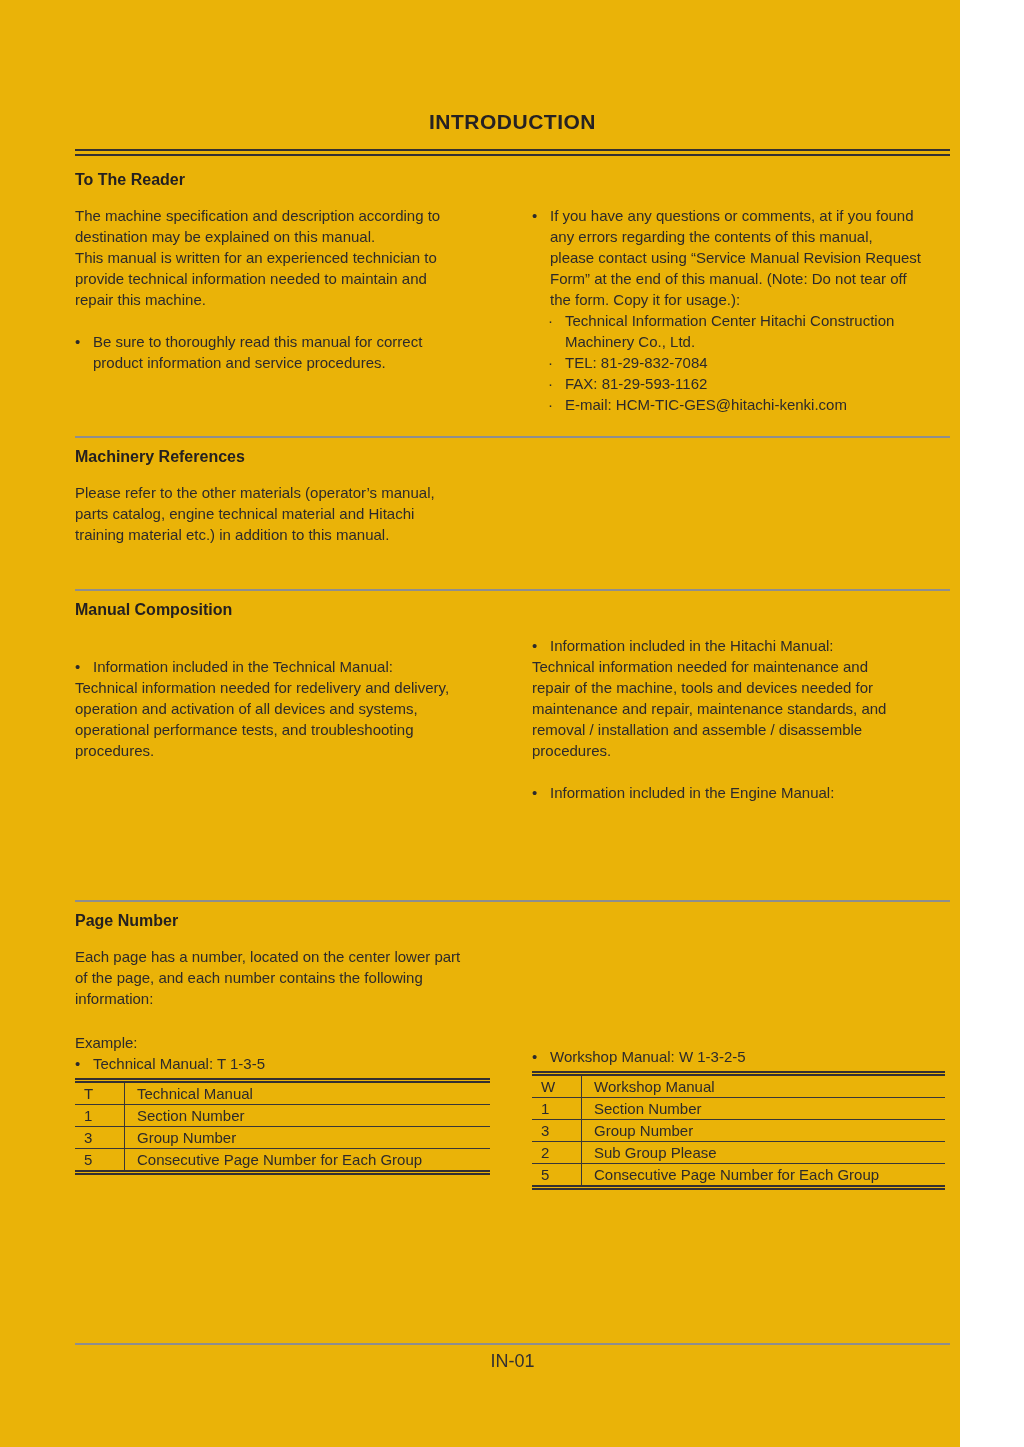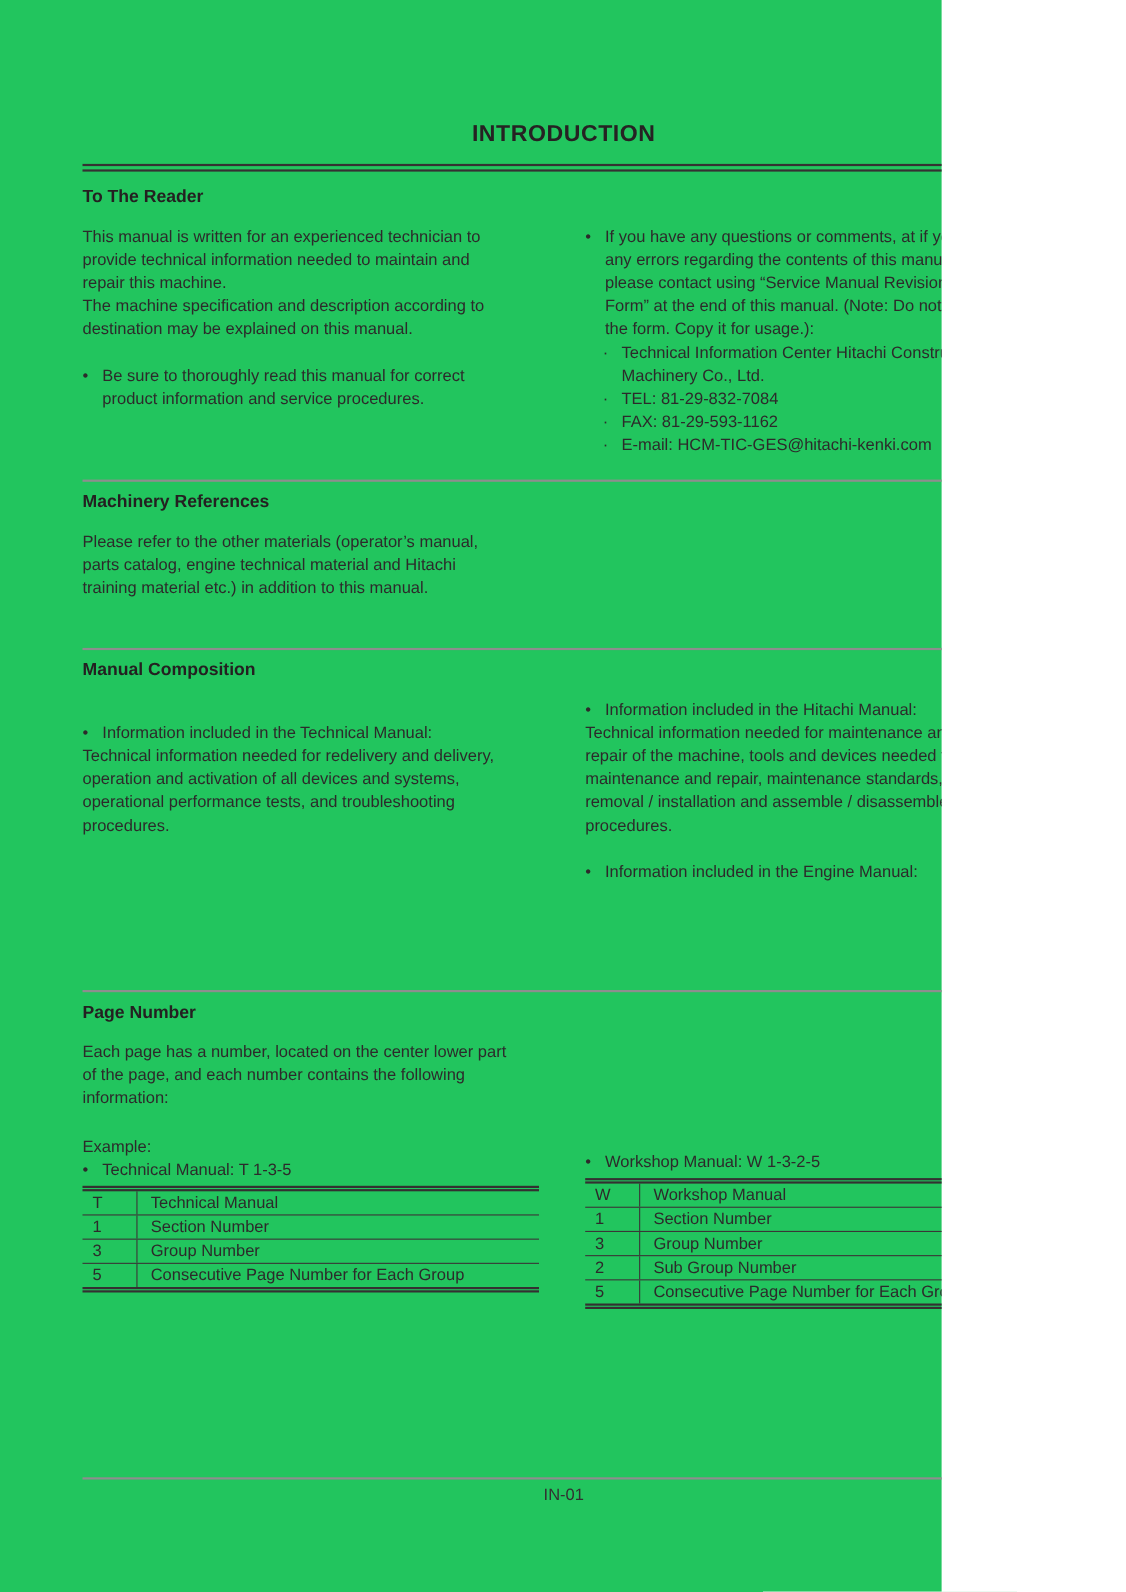--- a/index.html
+++ b/index.html
@@ -1,20 +1,20 @@
 <!DOCTYPE html>
 <html><head>
 <meta charset="utf-8">
 <style>
   html, body { margin: 0; padding: 0; background: #ffffff; }
   .page {
     position: relative;
-    width: 856px;
+    width: 960px;
     height: 1447px;
-    background: #22c55e;
+    background: #eab308;
     font-family: "Liberation Sans", sans-serif;
     color: #2d2a2b;
     overflow: hidden;
   }
   .abs { position: absolute; }
 
   
   .doc-title {
     top: 110px; left: 75px; width: 875px;
     text-align: center;
@@ -74,41 +74,41 @@
     border-right: 1.5px solid #3a3637;
     box-sizing: border-box;
   }
   .mcell-desc { flex: 1; padding-left: 12px; }
 
   .s4-right { position: absolute; left: 457px; top: 137px; width: 413px; }
 
   .footer-label {
     top: 1351px; left: 75px; width: 875px;
     text-align: center;
-    font-size: 15px;
+    font-size: 18px;
     color: #333031;
   }
 </style>
 </head>
 <body>
 
 <div class="page">
 
   <div class="abs doc-title">INTRODUCTION</div>
   <div class="abs title-rule"></div>
 
   <div class="abs section" style="top:168px;">
     <div class="sec-heading">To The Reader</div>
     <div class="cols">
       <div class="col-l body-text">
+        <div class="pre">The machine specification and description according to
+destination may be explained on this manual.</div>
         <div class="pre">This manual is written for an experienced technician to
 provide technical information needed to maintain and
 repair this machine.</div>
-        <div class="pre">The machine specification and description according to
-destination may be explained on this manual.</div>
         <div class="bullet-row mt">
           <span class="bullet-marker">•</span>
           <span class="pre">Be sure to thoroughly read this manual for correct
 product information and service procedures.</span>
         </div>
       </div>
       <div class="col-r body-text">
         <div class="bullet-row">
           <span class="bullet-marker">•</span>
           <span class="pre">If you have any questions or comments, at if you found
@@ -231,21 +231,21 @@
         <div class="mrow">
           <span class="mcell-num">1</span>
           <span class="mcell-desc">Section Number</span>
         </div>
         <div class="mrow">
           <span class="mcell-num">3</span>
           <span class="mcell-desc">Group Number</span>
         </div>
         <div class="mrow">
           <span class="mcell-num">2</span>
-          <span class="mcell-desc">Sub Group Number</span>
+          <span class="mcell-desc">Sub Group Please</span>
         </div>
         <div class="mrow">
           <span class="mcell-num">5</span>
           <span class="mcell-desc">Consecutive Page Number for Each Group</span>
         </div>
       </div>
     </div>
   </div>
 
   <div class="abs divider" style="top:1343px;"></div>

